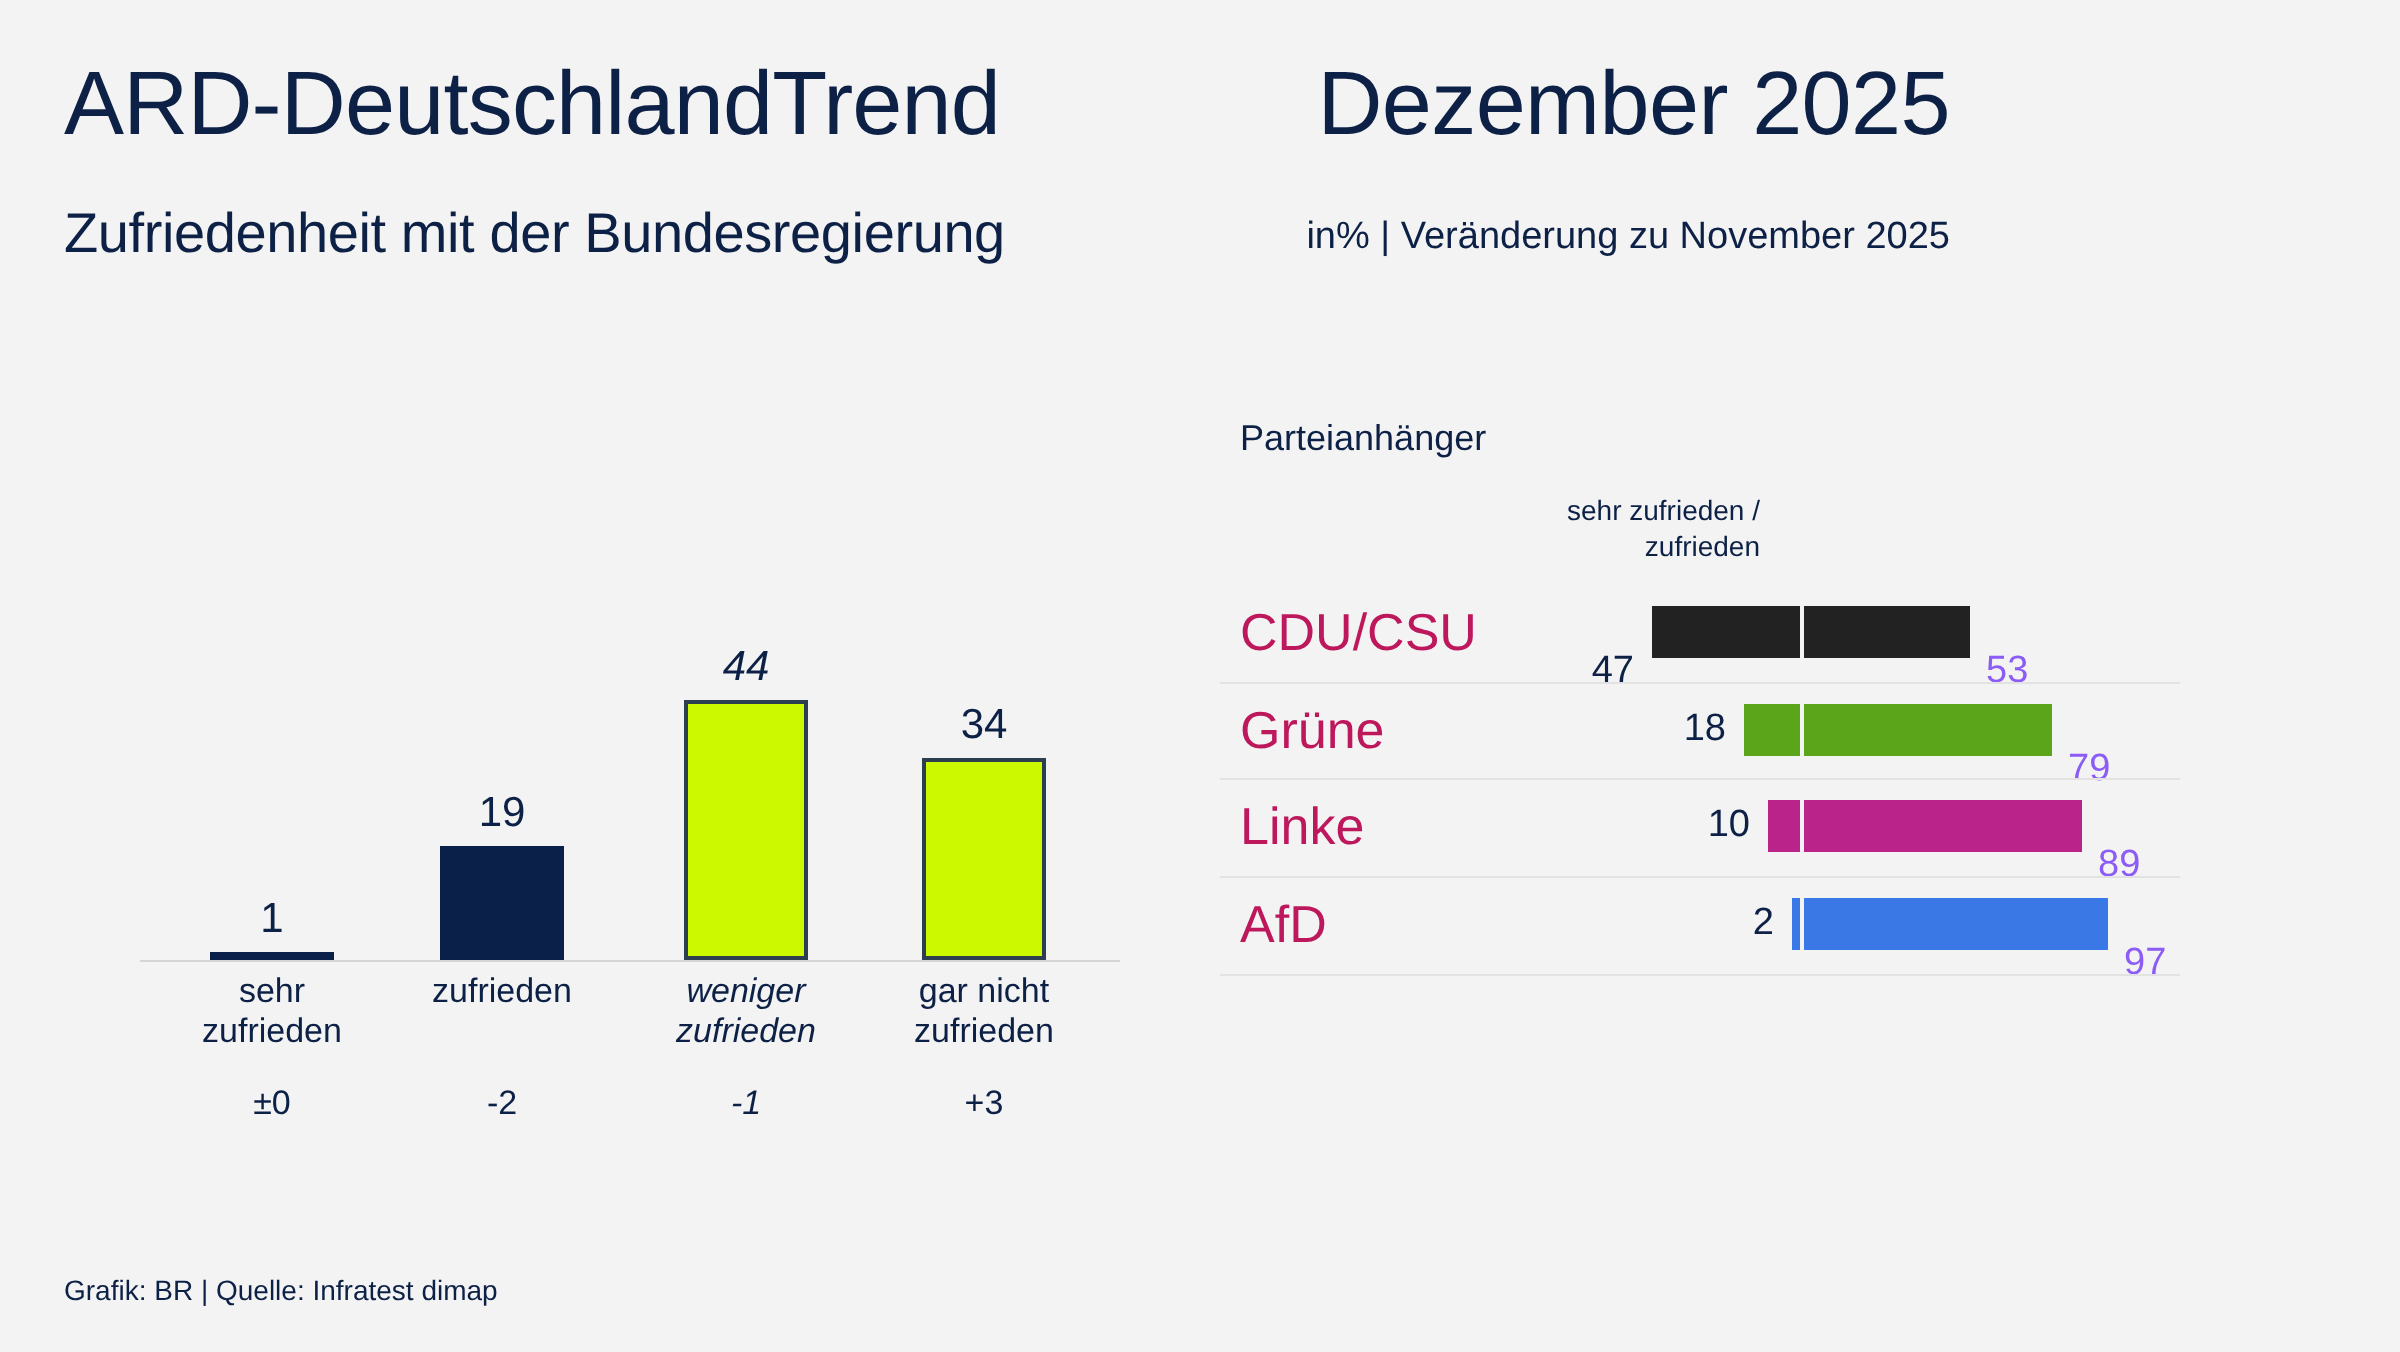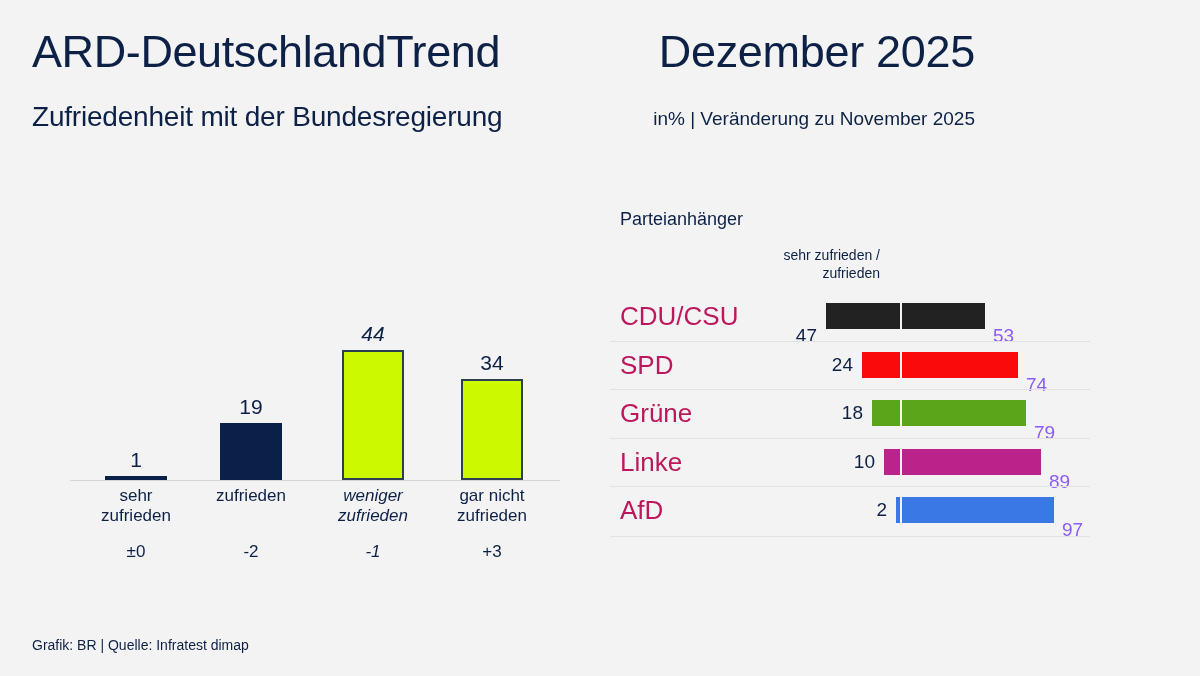--- a/index.html
+++ b/index.html
@@ -349,29 +349,20 @@
       <div class="prow">
         <div class="party-name">CDU/CSU</div>
         <div class="seg-center">
           <div class="seg-left" style="width: 74px; background: rgb(34, 34, 34);"></div>
           <div class="seg-right" style="width: 83px; background: rgb(34, 34, 34);"></div>
           <div class="val-left" style="right: 83px; margin-top: 20px;">47</div>
           <div class="val-right" style="left: 93px;">53</div>
         </div>
       </div>
 
-      <div class="prow">
-        <div class="party-name">SPD</div>
-        <div class="seg-center">
-          <div class="seg-left" style="width: 38px; background: rgb(250, 10, 10);"></div>
-          <div class="seg-right" style="width: 116px; background: rgb(250, 10, 10);"></div>
-          <div class="val-left" style="right: 47px;">24</div>
-          <div class="val-right" style="left: 126px;">74</div>
-        </div>
-      </div>
 
       <div class="prow">
         <div class="party-name">Grüne</div>
         <div class="seg-center">
           <div class="seg-left" style="width: 28px; background: rgb(90, 165, 25);"></div>
           <div class="seg-right" style="width: 124px; background: rgb(90, 165, 25);"></div>
           <div class="val-left" style="right: 37px;">18</div>
           <div class="val-right" style="left: 134px;">79</div>
         </div>
       </div>

